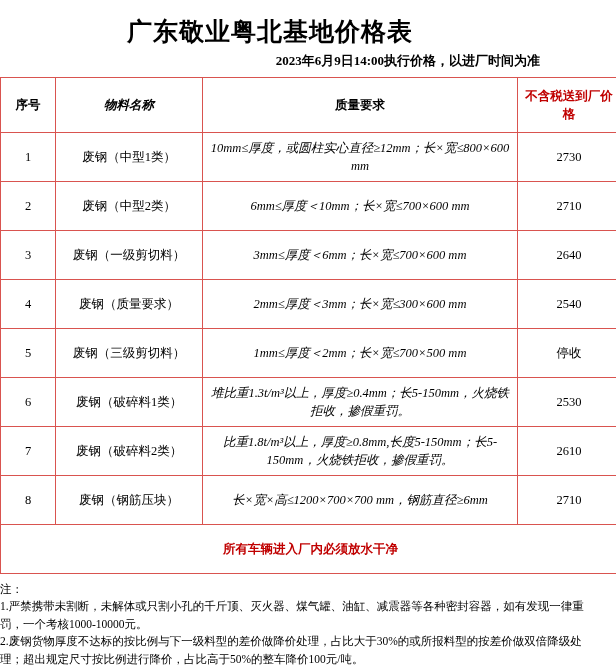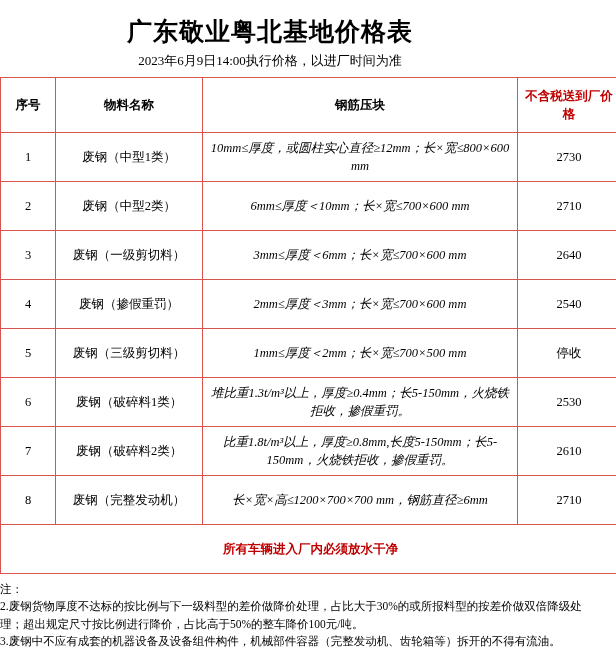--- a/index.html
+++ b/index.html
@@ -24,23 +24,23 @@
   .title {
     text-align: center;
     font-size: 25px;
     font-weight: bold;
     letter-spacing: 1px;
     padding-top: 7px;
     padding-bottom: 4px;
     font-family: "Liberation Serif", serif;
   }
   .subtitle {
-    text-align: center;
+    text-align: right;
     font-size: 13px;
-    font-weight: normal;
+    font-weight: bold;
     padding-bottom: 7px;
   }
   table.price {
     border-collapse: collapse;
     width: 596px;
     margin: 0 auto;
     table-layout: fixed;
   }
   table.price td, table.price th {
     border: 1px solid #d9534f;
@@ -49,21 +49,21 @@
     font-size: 12.5px;
     padding: 5px 3px;
     line-height: 1.45;
   }
   thead th {
     font-weight: bold;
     font-size: 14px;
     height: 44px;
   }
   th.col-idx { width: 48px; }
-  th.col-name { width: 140px; }
+  th.col-name { width: 140px; font-style: italic; }
   th.col-req { width: 308px; }
   th.col-price { width: 96px; font-size: 12px; color: #c00000; line-height: 1.3; }
   td.c-idx { font-size: 13px; }
   td.c-name { font-size: 13px; }
   td.c-req { font-size: 12px; font-style: italic; }
   td.c-price { font-size: 13px; }
   tbody tr { height: 49px; }
   .footer-note-row td {
     color: #c00000;
     font-weight: bold;
@@ -91,21 +91,21 @@
 <div class="page">
 
   <div class="title">广东敬业粤北基地价格表</div>
   <div class="subtitle">2023年6月9日14:00执行价格，以进厂时间为准</div>
 
   <table class="price">
     <thead>
       <tr>
         <th class="col-idx">序号</th>
         <th class="col-name">物料名称</th>
-        <th class="col-req">钢筋压块</th>
+        <th class="col-req">质量要求</th>
         <th class="col-price">不含税送到厂价格</th>
       </tr>
     </thead>
     <tbody>
       <tr>
         <td class="c-idx">1</td>
         <td class="c-name">废钢（中型1类）</td>
         <td class="c-req">10mm≤厚度，或圆柱实心直径≥12mm；长×宽≤800×600 mm</td>
         <td class="c-price">2730</td>
       </tr>
@@ -116,22 +116,22 @@
         <td class="c-price">2710</td>
       </tr>
       <tr>
         <td class="c-idx">3</td>
         <td class="c-name">废钢（一级剪切料）</td>
         <td class="c-req">3mm≤厚度＜6mm；长×宽≤700×600 mm</td>
         <td class="c-price">2640</td>
       </tr>
       <tr>
         <td class="c-idx">4</td>
-        <td class="c-name">废钢（掺假重罚）</td>
-        <td class="c-req">2mm≤厚度＜3mm；长×宽≤700×600 mm</td>
+        <td class="c-name">废钢（质量要求）</td>
+        <td class="c-req">2mm≤厚度＜3mm；长×宽≤300×600 mm</td>
         <td class="c-price">2540</td>
       </tr>
       <tr>
         <td class="c-idx">5</td>
         <td class="c-name">废钢（三级剪切料）</td>
         <td class="c-req">1mm≤厚度＜2mm；长×宽≤700×500 mm</td>
         <td class="c-price">停收</td>
       </tr>
       <tr>
         <td class="c-idx">6</td>
@@ -140,30 +140,31 @@
         <td class="c-price">2530</td>
       </tr>
       <tr>
         <td class="c-idx">7</td>
         <td class="c-name">废钢（破碎料2类）</td>
         <td class="c-req">比重1.8t/m³以上，厚度≥0.8mm,长度5-150mm；长5-150mm，火烧铁拒收，掺假重罚。</td>
         <td class="c-price">2610</td>
       </tr>
       <tr>
         <td class="c-idx">8</td>
-        <td class="c-name">废钢（完整发动机）</td>
+        <td class="c-name">废钢（钢筋压块）</td>
         <td class="c-req">长×宽×高≤1200×700×700 mm，钢筋直径≥6mm</td>
         <td class="c-price">2710</td>
       </tr>
       <tr class="footer-note-row">
         <td colspan="4">所有车辆进入厂内必须放水干净</td>
       </tr>
     </tbody>
   </table>
 
   <div class="notes">
     <p class="n-head">注：</p>
+    <p>1.严禁携带未割断，未解体或只割小孔的千斤顶、灭火器、煤气罐、油缸、减震器等各种密封容器，如有发现一律重罚，一个考核1000-10000元。</p>
     <p>2.废钢货物厚度不达标的按比例与下一级料型的差价做降价处理，占比大于30%的或所报料型的按差价做双倍降级处理；超出规定尺寸按比例进行降价，占比高于50%的整车降价100元/吨。</p>
     <p>3.废钢中不应有成套的机器设备及设备组件构件，机械部件容器（完整发动机、齿轮箱等）拆开的不得有流油。</p>
 
   </div>
 
 </div>
 
 </body></html>

